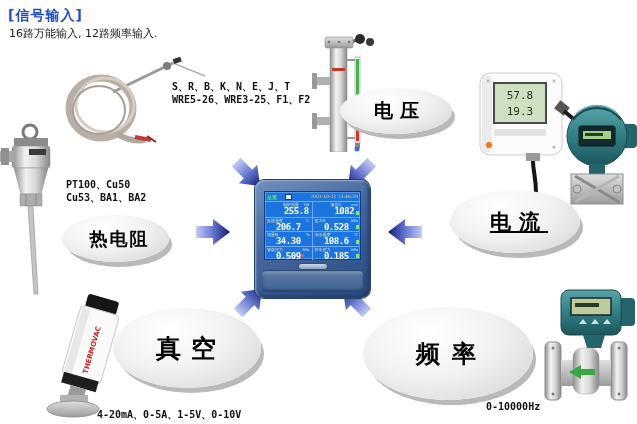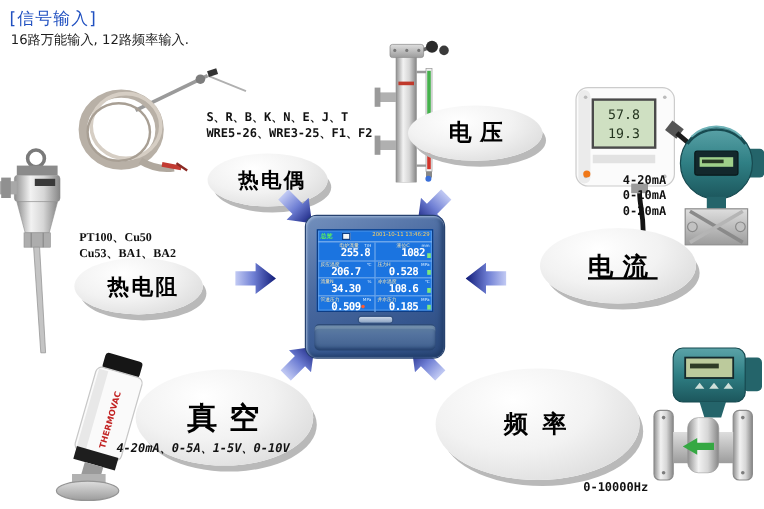--- a/index.html
+++ b/index.html
@@ -1,39 +1,39 @@
 <!DOCTYPE html>
 <html><head>
 <meta charset="utf-8">
 <style>
   html,body{margin:0;padding:0;background:#fff;}
   #stage{position:relative;width:637px;height:424px;background:#ffffff;overflow:hidden;
          font-family:"DejaVu Sans",sans-serif;}
   
-  .title{position:absolute;left:8px;top:7px;font-size:14px;font-weight:normal;color:#2050c0;letter-spacing:1px;}
+  .title{position:absolute;left:8px;top:7px;font-size:14px;font-weight:bold;color:#2050c0;letter-spacing:1px;}
   .subtitle{position:absolute;left:9px;top:26px;font-size:11px;color:#1c1c1c;font-weight:500;}
   
   .oval{position:absolute;border-radius:50%;display:flex;align-items:center;justify-content:center;
         background:radial-gradient(ellipse at 38% 28%, #ffffff 0%, #f2f2f2 45%, #dedede 80%, #d2d2d2 100%);
         box-shadow:4px 6px 0 -1px #b9b9b9;color:#000;font-weight:600;}
   #oval-tc{left:173px;top:128px;width:100px;height:44px;font-size:17px;letter-spacing:2px;}
   #oval-v{left:340px;top:88px;width:112px;height:46px;font-size:19px;letter-spacing:7px;}
   #oval-c{left:450px;top:190px;width:130px;height:63px;font-size:21px;letter-spacing:8px;text-decoration:underline;}
   #oval-rtd{left:62px;top:215px;width:107px;height:47px;font-size:18px;letter-spacing:2px;}
   #oval-vac{left:113px;top:308px;width:148px;height:80px;font-size:25px;letter-spacing:10px;}
-  #oval-freq{left:363px;top:307px;width:170px;height:93px;font-size:20px;letter-spacing:12px;}
+  #oval-freq{left:363px;top:307px;width:170px;height:93px;font-size:24px;letter-spacing:12px;}
   .oval span{transform:translateX(4px);} 
   
   .spec{position:absolute;font-family:"DejaVu Sans Mono","DejaVu Sans",monospace;font-weight:bold;
         font-size:10px;line-height:13px;color:#111;white-space:nowrap;}
-  #spec-tc{left:172px;top:92px;}
+  #spec-tc{left:172px;top:80px;}
   #spec-v{left:398px;top:61px;}
   #spec-c{left:519px;top:144px;}
-  #spec-rtd{left:66px;top:192px;font-family:Liberation Serif, serif;}
-  #spec-vac{left:97px;top:368px;font-size:10px;font-style:italic;}
+  #spec-rtd{left:66px;top:178px;}
+  #spec-vac{left:97px;top:408px;font-size:10px;}
   #spec-freq{left:486px;top:400px;}
   
   .arrow{position:absolute;width:34px;height:26px;}
   
   #recorder{position:absolute;left:255px;top:180px;width:115px;height:118px;border-radius:9px;
             background:linear-gradient(155deg,#7390bd 0%,#4a6aa0 40%,#35568e 75%,#2b4878 100%);
             box-shadow:inset 1px 1px 2px #9db4d6, inset -2px -2px 4px #1e3a66, 0 0 0 1px #27426f;}
   #rec-screen{position:absolute;left:9px;top:11px;width:97px;height:69px;background:#1b74e0;
               border:1px solid #0d3d85;box-shadow:inset 0 0 0 1px #4f96e8;box-sizing:border-box;}
   #rec-head{display:flex;align-items:center;height:9px;padding:0 2px;border-bottom:1px solid #7fb2ee;}
@@ -201,47 +201,39 @@
     <rect x="76" y="56" width="16" height="58" rx="5" fill="url(#metal)" stroke="#8c8c8c"></rect>
     <rect x="26" y="74" width="50" height="26" fill="url(#steel)"></rect>
     <rect x="38" y="62" width="26" height="46" rx="9" fill="url(#metal)" stroke="#9a9a9a" stroke-width="0.5"></rect>
     <polygon points="34,86 46,79 46,83 60,83 60,89 46,89 46,93" fill="#35a843"></polygon>
     <circle cx="18" cy="62" r="1.5" fill="#7d7d7d"></circle>
       <circle cx="18" cy="108" r="1.5" fill="#7d7d7d"></circle>
     <circle cx="84" cy="62" r="1.5" fill="#7d7d7d"></circle>
       <circle cx="84" cy="108" r="1.5" fill="#7d7d7d"></circle>
   </svg>
 
-  <div class="oval" id="oval-tc">
-    <span>热电偶</span>
-    </div>
   <div class="oval" id="oval-v">
     <span>电压</span>
     </div>
   <div class="oval" id="oval-c">
     <span>电流</span>
     </div>
   <div class="oval" id="oval-vac">
     <span>真空</span>
     </div>
   <div class="oval" id="oval-rtd">
     <span>热电阻</span>
     </div>
   <div class="oval" id="oval-freq">
     <span>频率</span>
     </div>
 
   <div class="spec" id="spec-tc">
     <div>S、R、B、K、N、E、J、T</div>
     <div>WRE5-26、WRE3-25、F1、F2</div>
-  </div>
-  <div class="spec" id="spec-c">
-    <div>4-20mA</div>
-    <div>0-10mA</div>
-    <div>0-20mA</div>
   </div>
   <div class="spec" id="spec-rtd">
     <div>PT100、Cu50</div>
     <div>Cu53、BA1、BA2</div>
   </div>
   <div class="spec" id="spec-vac">4-20mA、0-5A、1-5V、0-10V</div>
   <div class="spec" id="spec-freq">0-10000Hz</div>
 
   <svg class="arrow" style="left:231px;top:161px;transform:rotate(45deg)" viewBox="0 0 34 26">
     <polygon points="0,7 17,7 17,0 34,13 17,26 17,19 0,19" fill="url(#agrad)"></polygon>

